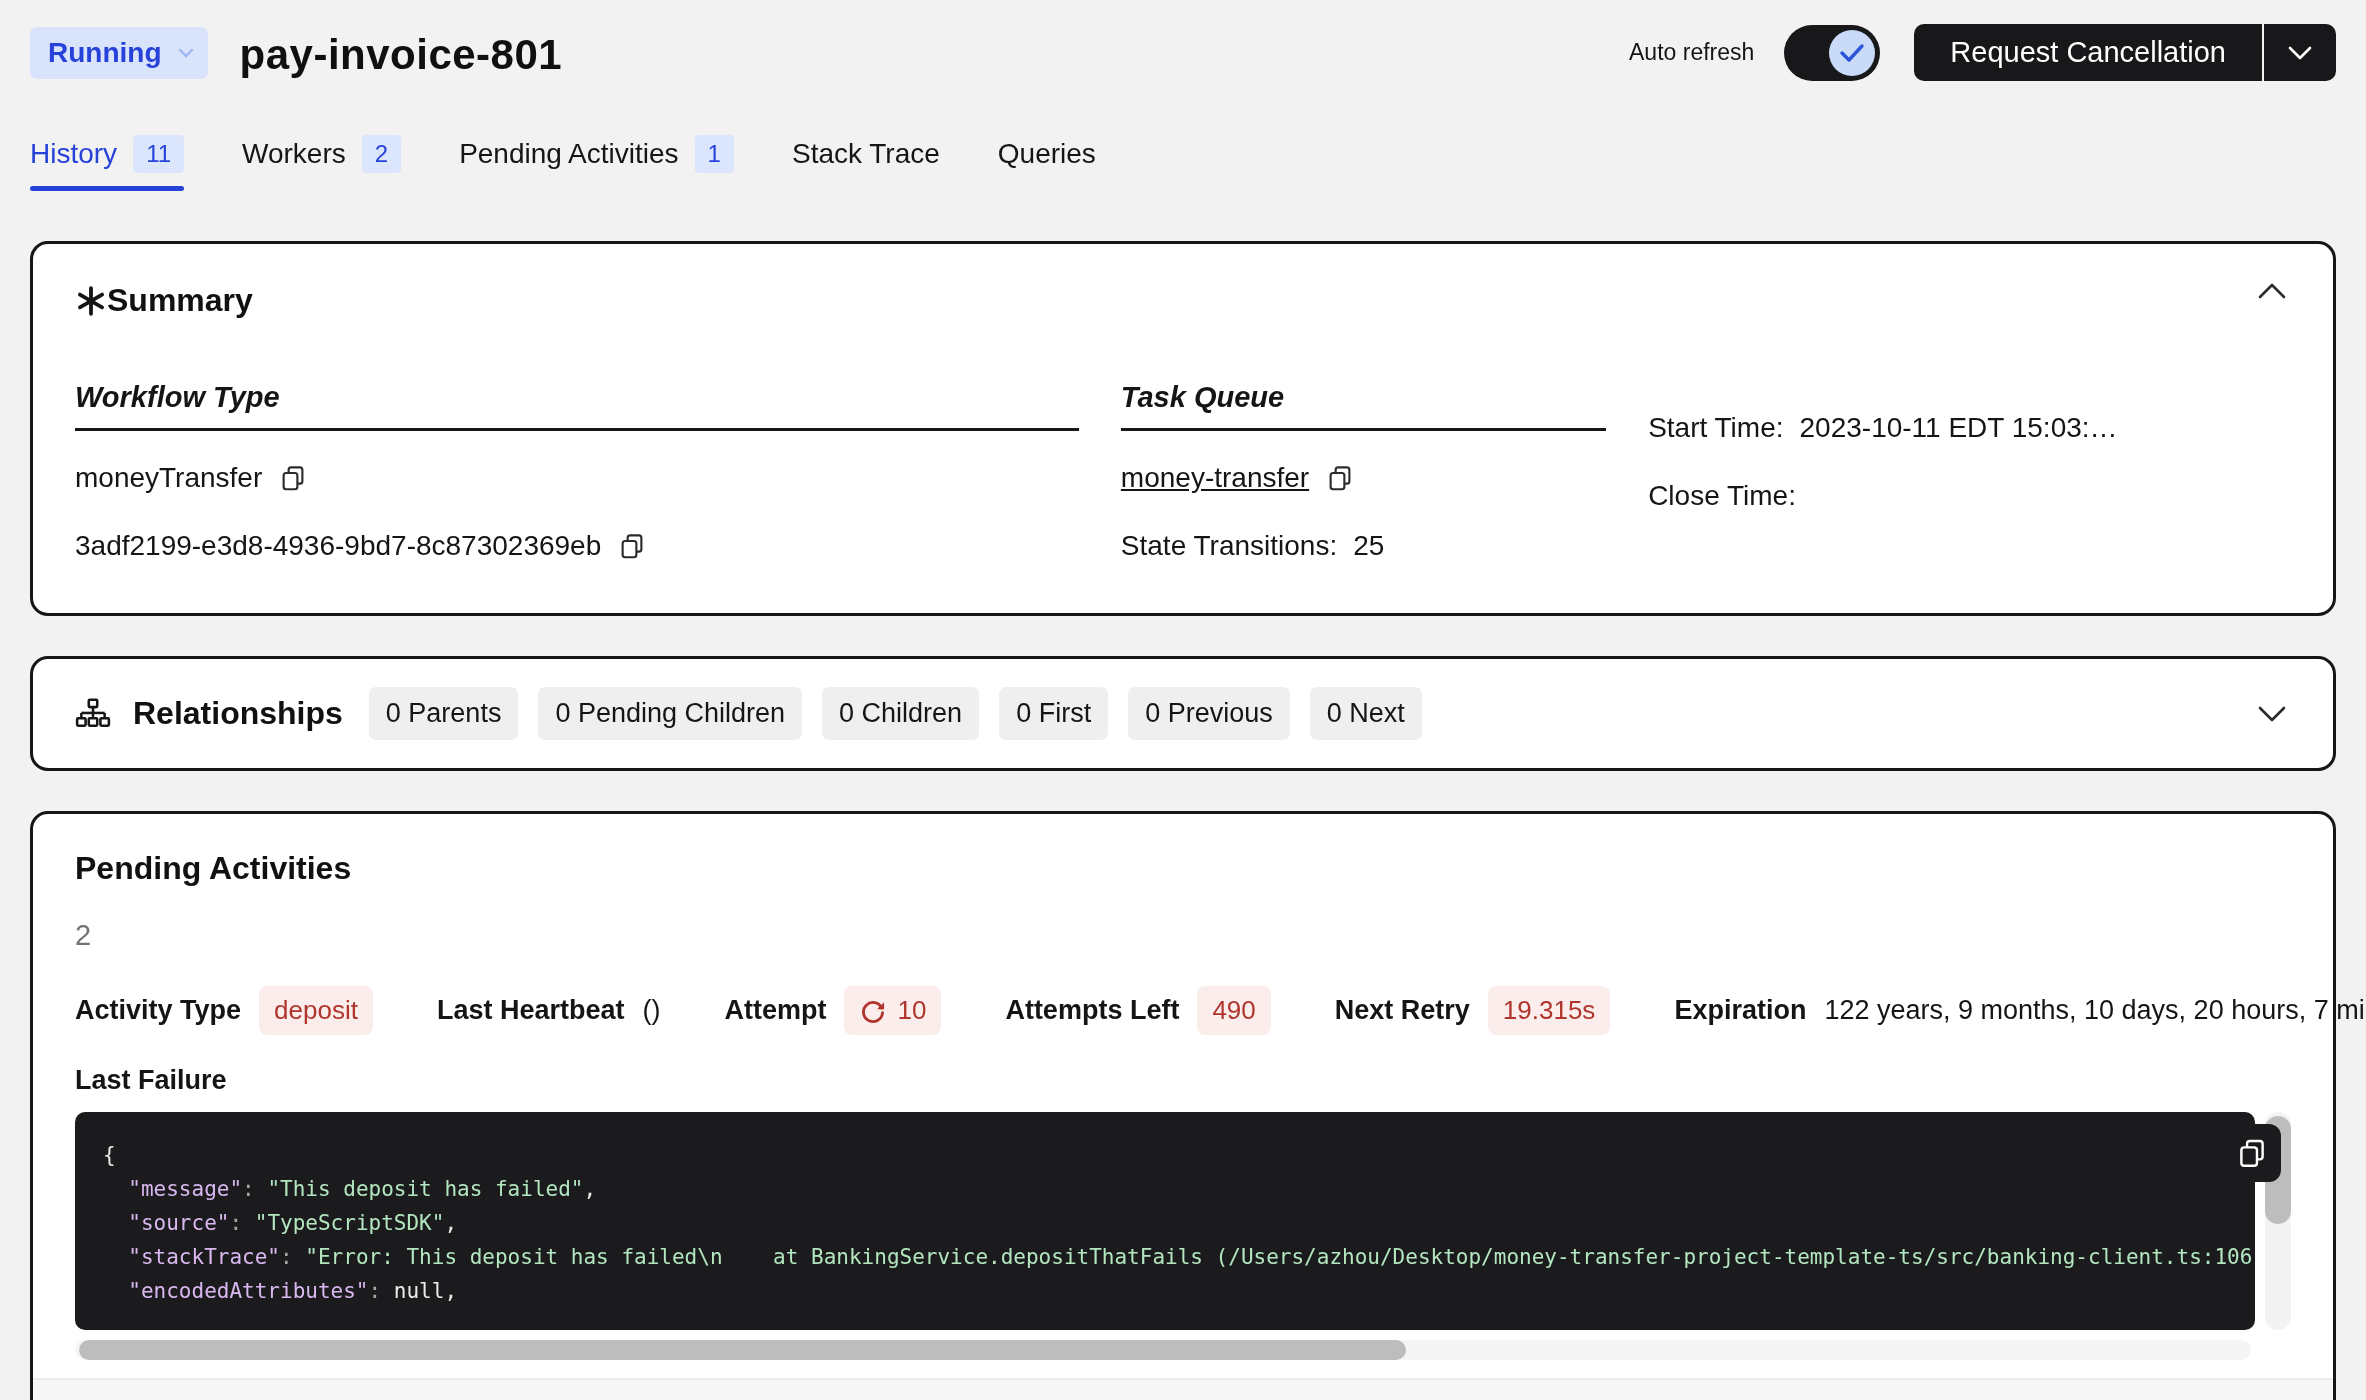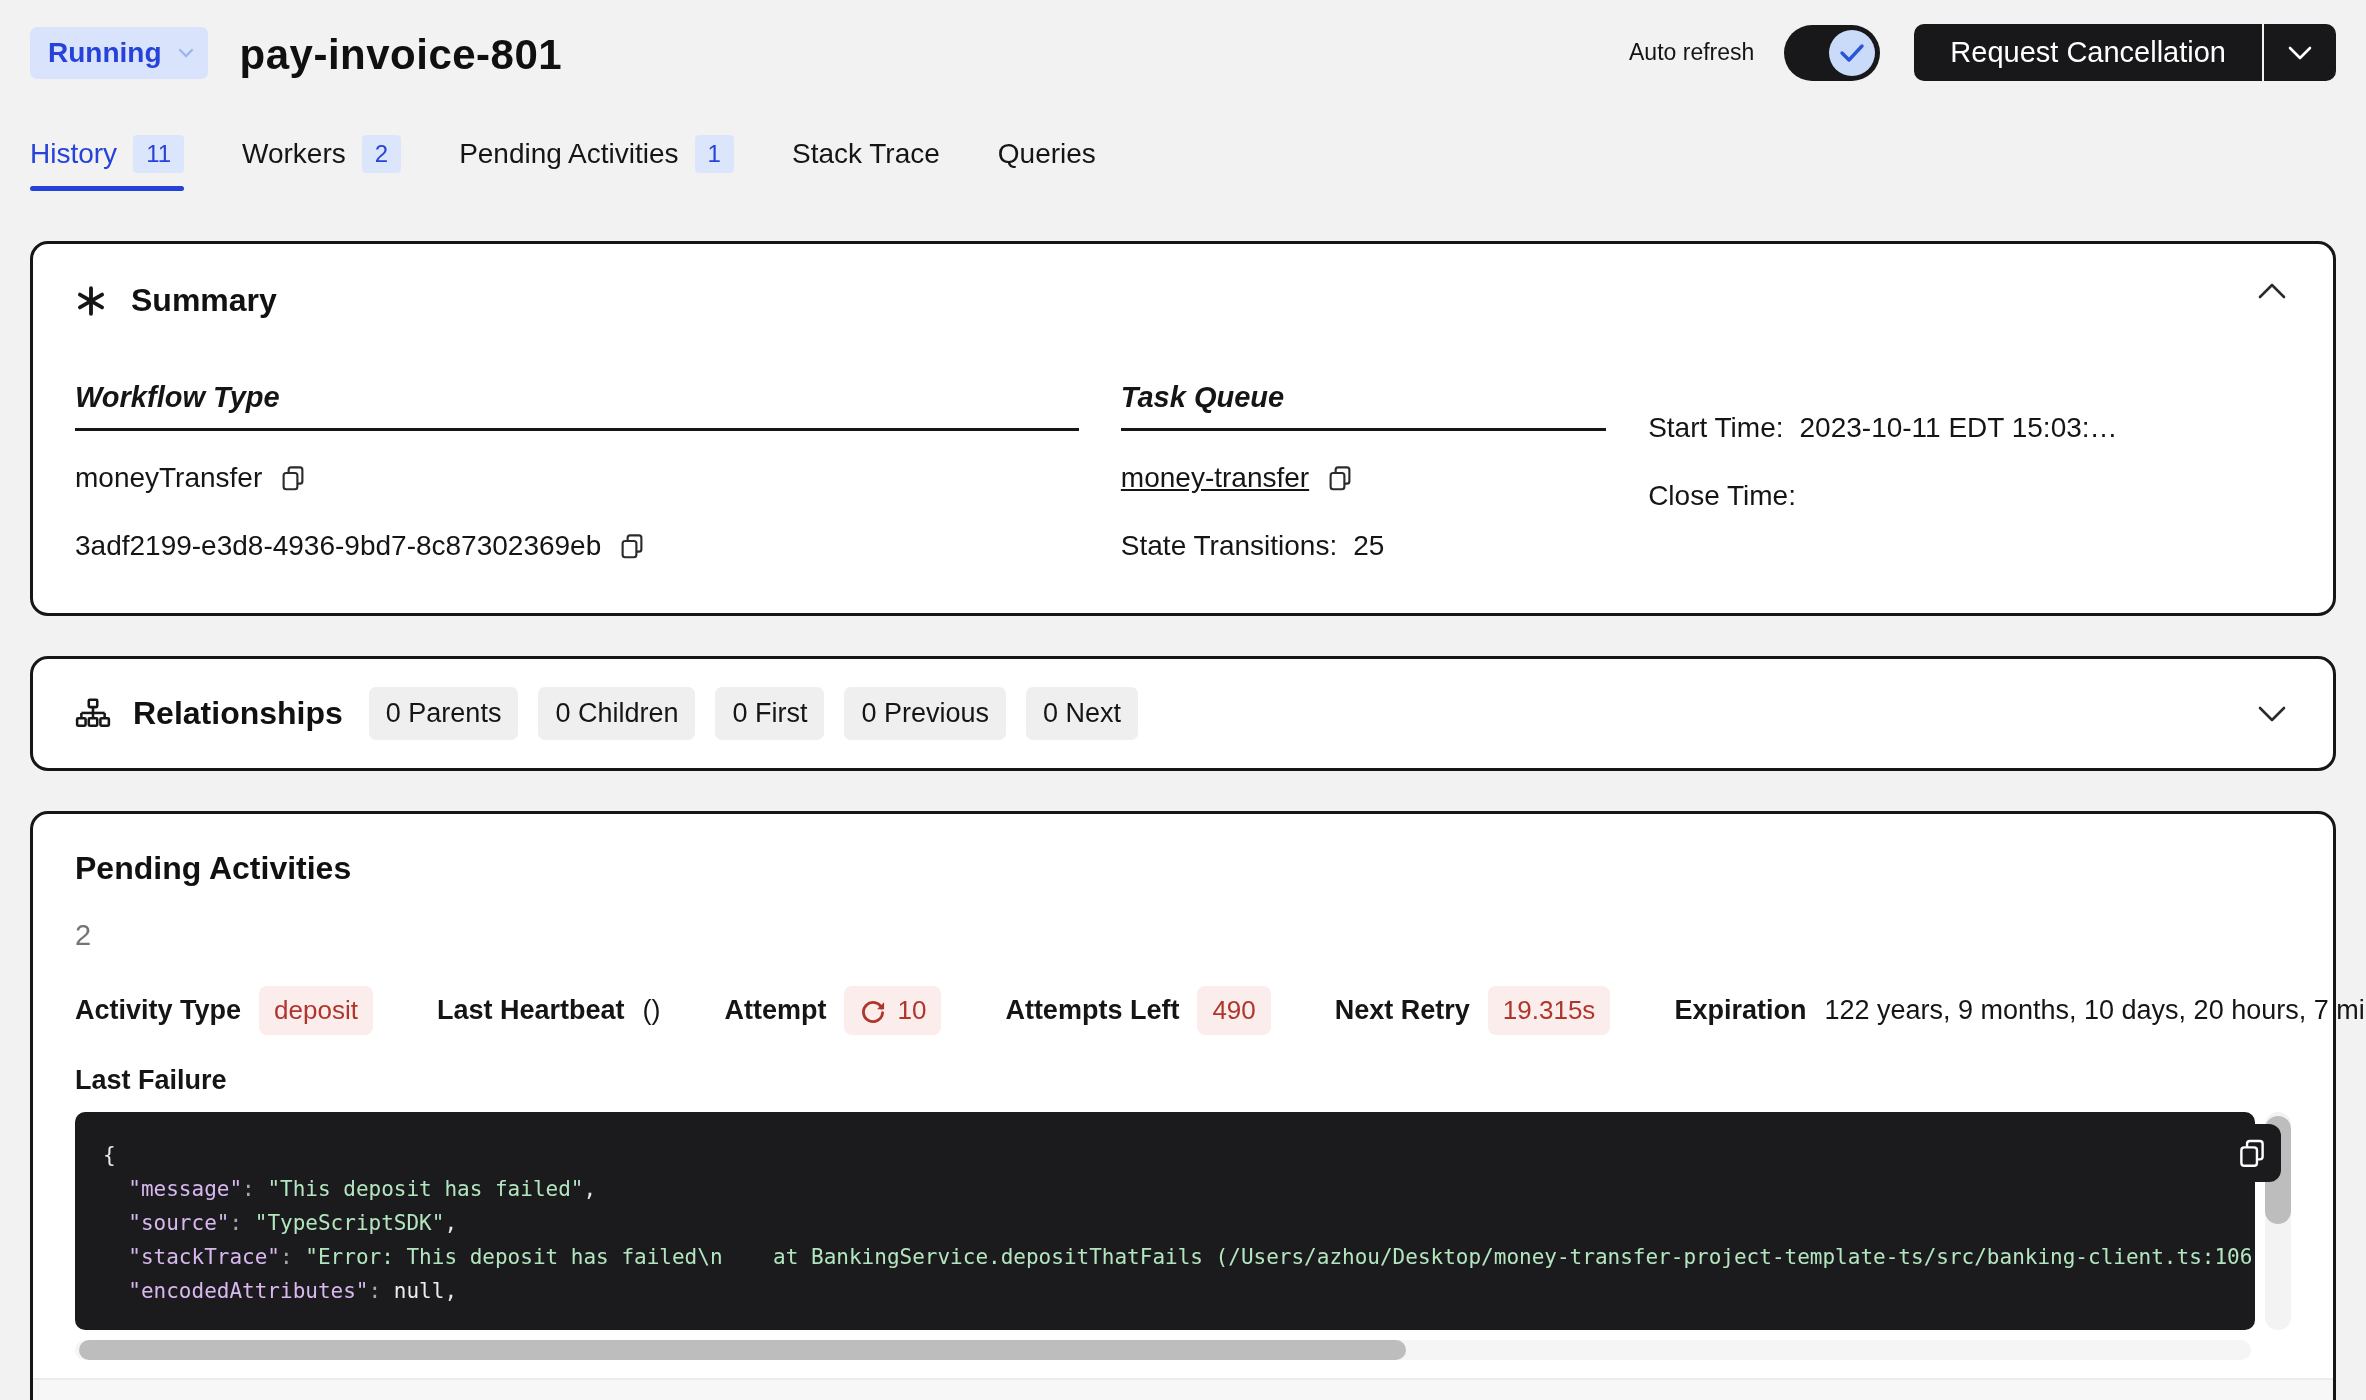--- a/index.html
+++ b/index.html
@@ -52,21 +52,21 @@
   .tab-badge:empty { display:none; }
   .tab.active { color:#2742D9; }
   .tab.active::after {
     content:""; position:absolute; left:0; right:0; bottom:-14px;
     height:5px; background:#2742D9; border-radius:3px;
   }
 
   
   .card { background:#FFFFFF; border:3px solid #161616; border-radius:18px; position:relative; }
   .card-title { font-size:32px; font-weight:600; color:#111; }
-  .card-head { display:flex; align-items:center; gap:24px; }
+  .card-head { display:flex; align-items:center; }
   .collapse-chevron { position:absolute; top:38px; right:46px; cursor:pointer; }
 
   .summary-card { margin-top:64px; padding:38px 42px 46px; }
   .sum-cols { display:flex; gap:42px; margin-top:62px; }
   .sum-col-1 { flex:0 0 45.3%; }
   .sum-col-2 { flex:0 0 21.9%; }
   .sum-col-3 { flex:0 0 22.2%; }
   .col-head { font-size:29px; font-weight:600; padding-bottom:14px; border-bottom:3px solid #161616;font-style:italic; }
   .val-row { margin-top:26px; font-size:28px; display:flex; align-items:center; gap:16px; height:42px; }
   .link-underline { text-decoration:underline; color:#151515; cursor:pointer; }
@@ -260,20 +260,21 @@
         <line x1="17" y1="14" x2="17" y2="19"></line>
         <line x1="28" y1="14" x2="28" y2="19"></line>
         <rect x="2" y="19" width="8" height="7" rx="1"></rect>
         <rect x="13" y="19" width="8" height="7" rx="1"></rect>
         <rect x="24" y="19" width="8" height="7" rx="1"></rect>
       </g>
     </svg>
   <span class="card-title rel-title">Relationships</span>
   <div class="rel-badges">
     <span class="rel-badge">0 Parents</span>
+    <span class="rel-badge">0 Pending Children</span>
     <span class="rel-badge">0 Children</span>
     <span class="rel-badge">0 First</span>
     <span class="rel-badge">0 Previous</span>
     <span class="rel-badge">0 Next</span>
   </div>
   <svg class="rel-chevron" width="30" height="18" viewBox="0 0 30 18">
       <polyline points="3,3 15,15 27,3" fill="none" stroke="#2B2B2B" stroke-width="2.6" stroke-linecap="round" stroke-linejoin="round"></polyline>
     </svg>
 </section>
 

